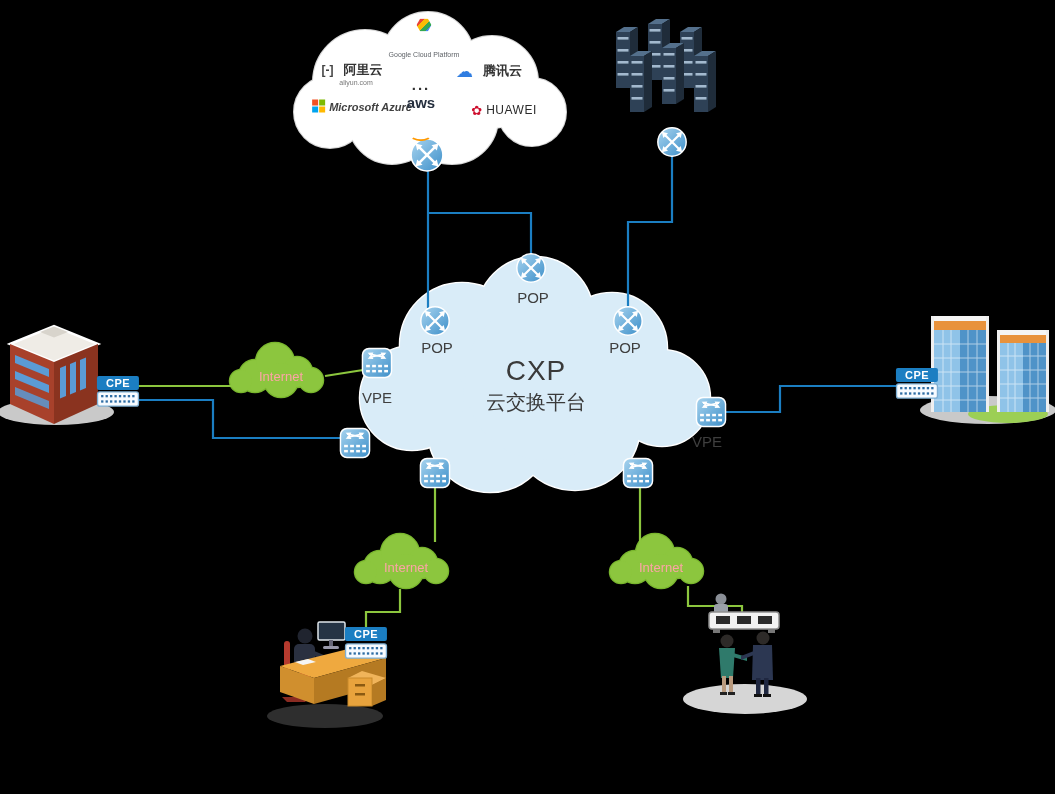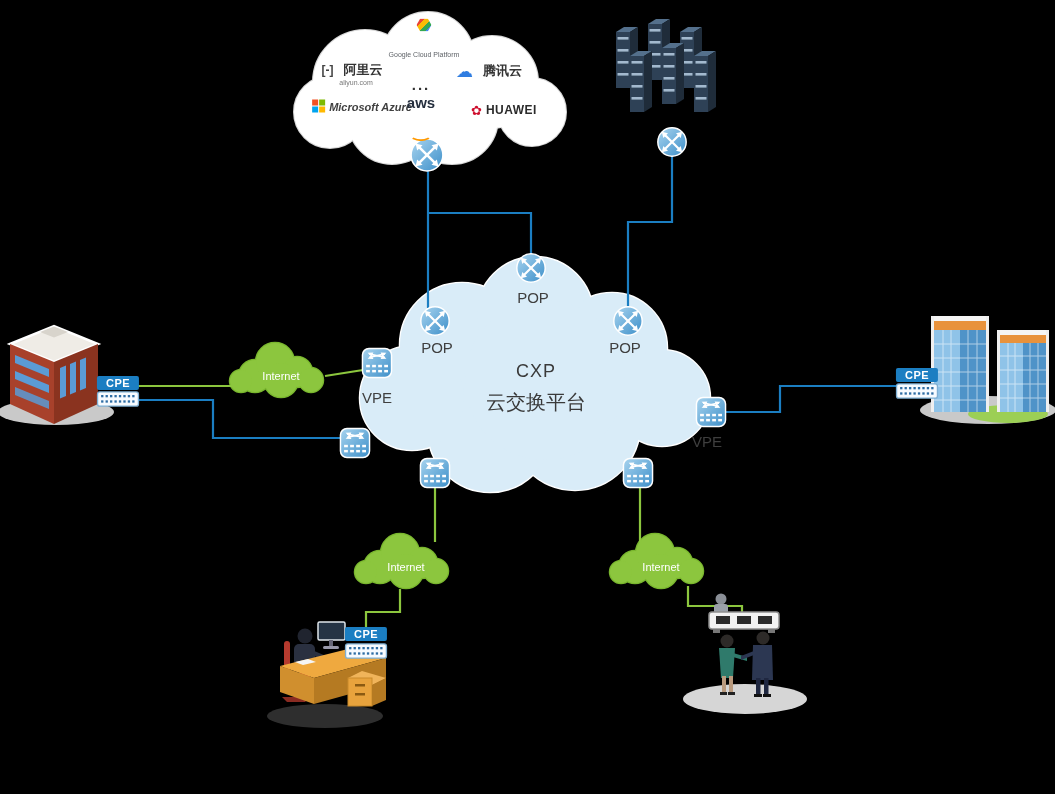--- a/index.html
+++ b/index.html
@@ -5,43 +5,43 @@
   html,body { margin:0; padding:0; background:#000; }
   .canvas {
     position:relative; width:1055px; height:794px; background:#000;
     overflow:hidden; font-family:"Liberation Sans", sans-serif;
   }
   .scene { position:absolute; left:0; top:0; }
   .lbl { position:absolute; transform:translate(-50%,-50%); white-space:nowrap; }
   .row { display:flex; align-items:center; gap:4px; }
   .col { display:flex; flex-direction:column; align-items:center; gap:19px; }
   .node-lbl { color:#3f3f3f; font-size:15px; font-weight:500;text-align:center; }
-  .internet-lbl { color:#ffffff; font-size:11px; }
+  .internet-lbl { color:#fca5a5; font-size:13px; }
   .cpe-tag { background:#1b7ec2; color:#fff; font-size:11px; font-weight:bold;
              padding:1px 9px; border-radius:2px; letter-spacing:.5px; }
-  .title { font-size:18px; color:#3a3a3a; letter-spacing:1px; }
+  .title { font-size:28px; color:#3a3a3a; letter-spacing:1px; }
   .subtitle { font-size:20px; color:#3a3a3a; }
   .gcp-hex { width:15px; height:13px;
     background:linear-gradient(135deg,#ea4335 0 30%,#fbbc05 30% 55%,#34a853 55% 75%,#4285f4 75%);
     clip-path:polygon(25% 0,75% 0,100% 50%,75% 100%,25% 100%,0 50%); }
   .gcp-text { font-size:7px; color:#5f6368; }
   .ali-icon { font-weight:bold; color:#444; font-size:12px; }
   .cn-name { font-size:13px; color:#333; font-weight:600;margin-left:6px; }
   .ali-domain { font-size:7px; color:#777; }
   .tc-glyph { color:#2f7de1; font-size:17px; line-height:1; }
   .ms-squares { display:inline-grid; grid-template-columns:6px 6px; grid-template-rows:6px 6px; gap:1px; }
   .ms-squares i { display:block; }
   .ms-squares .s1 { background:#f25022; } .ms-squares .s2 { background:#7fba00; }
   .ms-squares .s3 { background:#00a4ef; } .ms-squares .s4 { background:#ffb900; }
   .azure-text { font-size:11px; font-weight:bold; color:#404040;font-style:italic; }
   .aws-text { font-size:15px; font-weight:bold; color:#252f3e; line-height:.85; }
   .aws-smile { width:18px; height:8px; border:2px solid transparent;
                border-bottom:2.5px solid #ff9900; border-radius:50%; }
   .hw-flower { color:#ce0e2d; font-size:13px; line-height:1; }
-  .hw-text { font-size:12px; font-weight:bold; color:#2b2b2b; letter-spacing:.5px; }
+  .hw-text { font-size:12px; font-weight:normal; color:#2b2b2b; letter-spacing:.5px; }
   .ellipsis { font-size:15px; font-weight:bold; color:#333; letter-spacing:2px; }
   .link { fill:none; stroke-width:2.2; }
 </style>
 </head>
 <body>
 
 <div class="canvas">
 
 <svg class="scene" width="1055" height="794" viewBox="0 0 1055 794">
   <defs>

